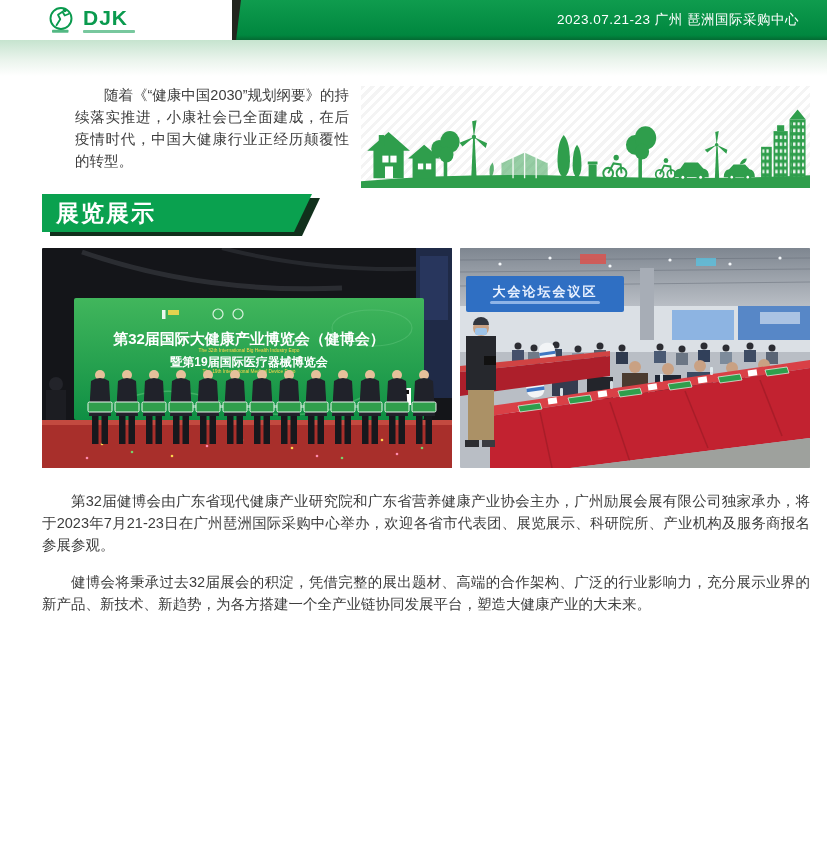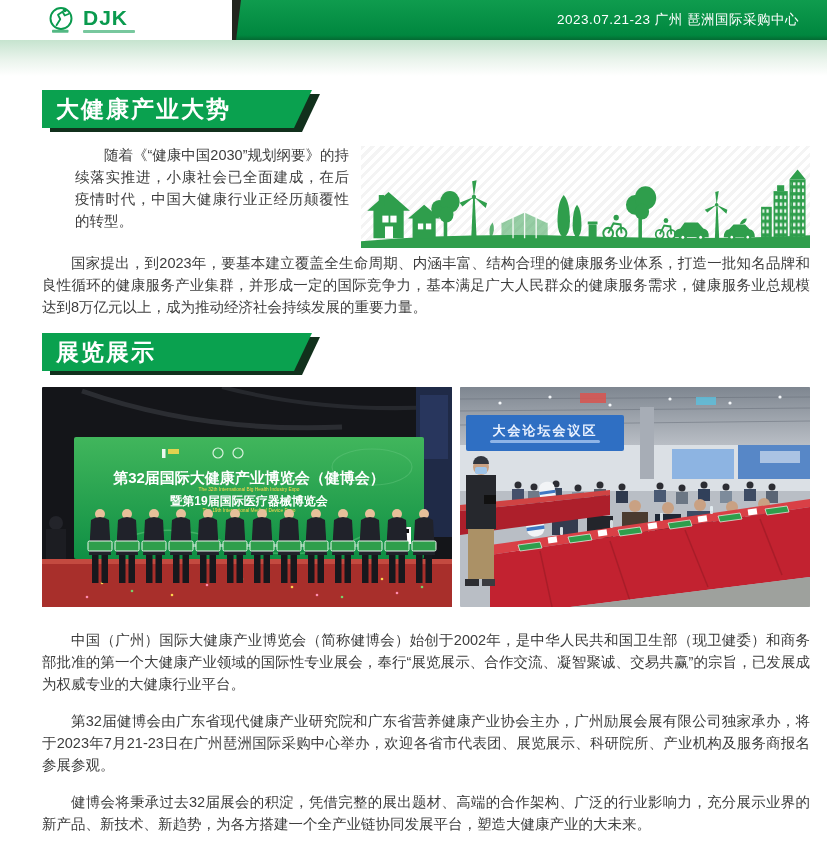--- a/index.html
+++ b/index.html
@@ -62,24 +62,20 @@
     <div class="topbar-green">
       <span class="notch"></span>
       <span class="event-info">2023.07.21-23 广州 琶洲国际采购中心</span>
     </div>
   </header>
   <div class="fade-band"></div>
 
   <main class="content">
 
     <section>
-      <div class="banner-wrap">
-        <span class="banner-shadow"></span>
-        <h2 class="banner">大健康产业大势</h2>
-      </div>
 
       <div class="row-intro">
         <p class="para narrow">随着《“健康中国2030”规划纲要》的持续落实推进，小康社会已全面建成，在后疫情时代，中国大健康行业正经历颠覆性的转型。</p>
 
         <div class="eco-art">
           <svg viewBox="0 0 505 104" preserveAspectRatio="none">
             <defs>
               <pattern id="wp" width="5" height="7" patternUnits="userSpaceOnUse">
                 <rect x="1" y="1.5" width="2.6" height="3.6" fill="#ffffff" opacity="0.9"></rect>
               </pattern>
@@ -162,21 +158,20 @@
             <rect x="464" y="46" width="16" height="48" fill="#2f9e4c"></rect>
             <rect x="468" y="40" width="8" height="6" fill="#2f9e4c"></rect>
             <rect x="465.5" y="48" width="13" height="44" fill="url(#wp)"></rect>
             <rect x="482" y="34" width="18" height="60" fill="#2f9e4c"></rect>
             <path d="M482,34 l9,-10 9,10 z" fill="#2f9e4c"></path>
             <rect x="483.5" y="37" width="15" height="55" fill="url(#wp)"></rect>
           </svg>
         </div>
       </div>
 
-      <p class="para">国家提出，到2023年，要基本建立覆盖全生命周期、内涵丰富、结构合理的健康服务业体系，打造一批知名品牌和良性循环的健康服务产业集群，并形成一定的国际竞争力，基本满足广大人民群众的健康服务需求，健康服务业总规模达到8万亿元以上，成为推动经济社会持续发展的重要力量。</p>
     </section>
 
     <section>
       <div class="banner-wrap">
         <span class="banner-shadow"></span>
         <h2 class="banner">展览展示</h2>
       </div>
 
       <div class="photo-row">
 
@@ -407,18 +402,17 @@
             <path d="M13,77 a8,8 0 0 1 16,0 z" fill="#32363e"></path>
             <rect x="15" y="80" width="12" height="7" rx="2" fill="#9fc4e8"></rect>
             <rect x="24" y="108" width="12" height="9" fill="#111111"></rect>
             <rect x="8" y="142" width="26" height="50" fill="#ab9166"></rect>
             <rect x="5" y="192" width="14" height="7" fill="#2c2d31"></rect>
             <rect x="22" y="192" width="13" height="7" fill="#3a3b40"></rect>
           </g>
         </svg>
       </div>
 
-      <p class="para">中国（广州）国际大健康产业博览会（简称健博会）始创于2002年，是中华人民共和国卫生部（现卫健委）和商务部批准的第一个大健康产业领域的国际性专业展会，奉行“展览展示、合作交流、凝智聚诚、交易共赢”的宗旨，已发展成为权威专业的大健康行业平台。</p>
       <p class="para">第32届健博会由广东省现代健康产业研究院和广东省营养健康产业协会主办，广州励展会展有限公司独家承办，将于2023年7月21-23日在广州琶洲国际采购中心举办，欢迎各省市代表团、展览展示、科研院所、产业机构及服务商报名参展参观。</p>
       <p class="para">健博会将秉承过去32届展会的积淀，凭借完整的展出题材、高端的合作架构、广泛的行业影响力，充分展示业界的新产品、新技术、新趋势，为各方搭建一个全产业链协同发展平台，塑造大健康产业的大未来。</p>
     </section>
   </main>
 </div>
 
 </body></html>

